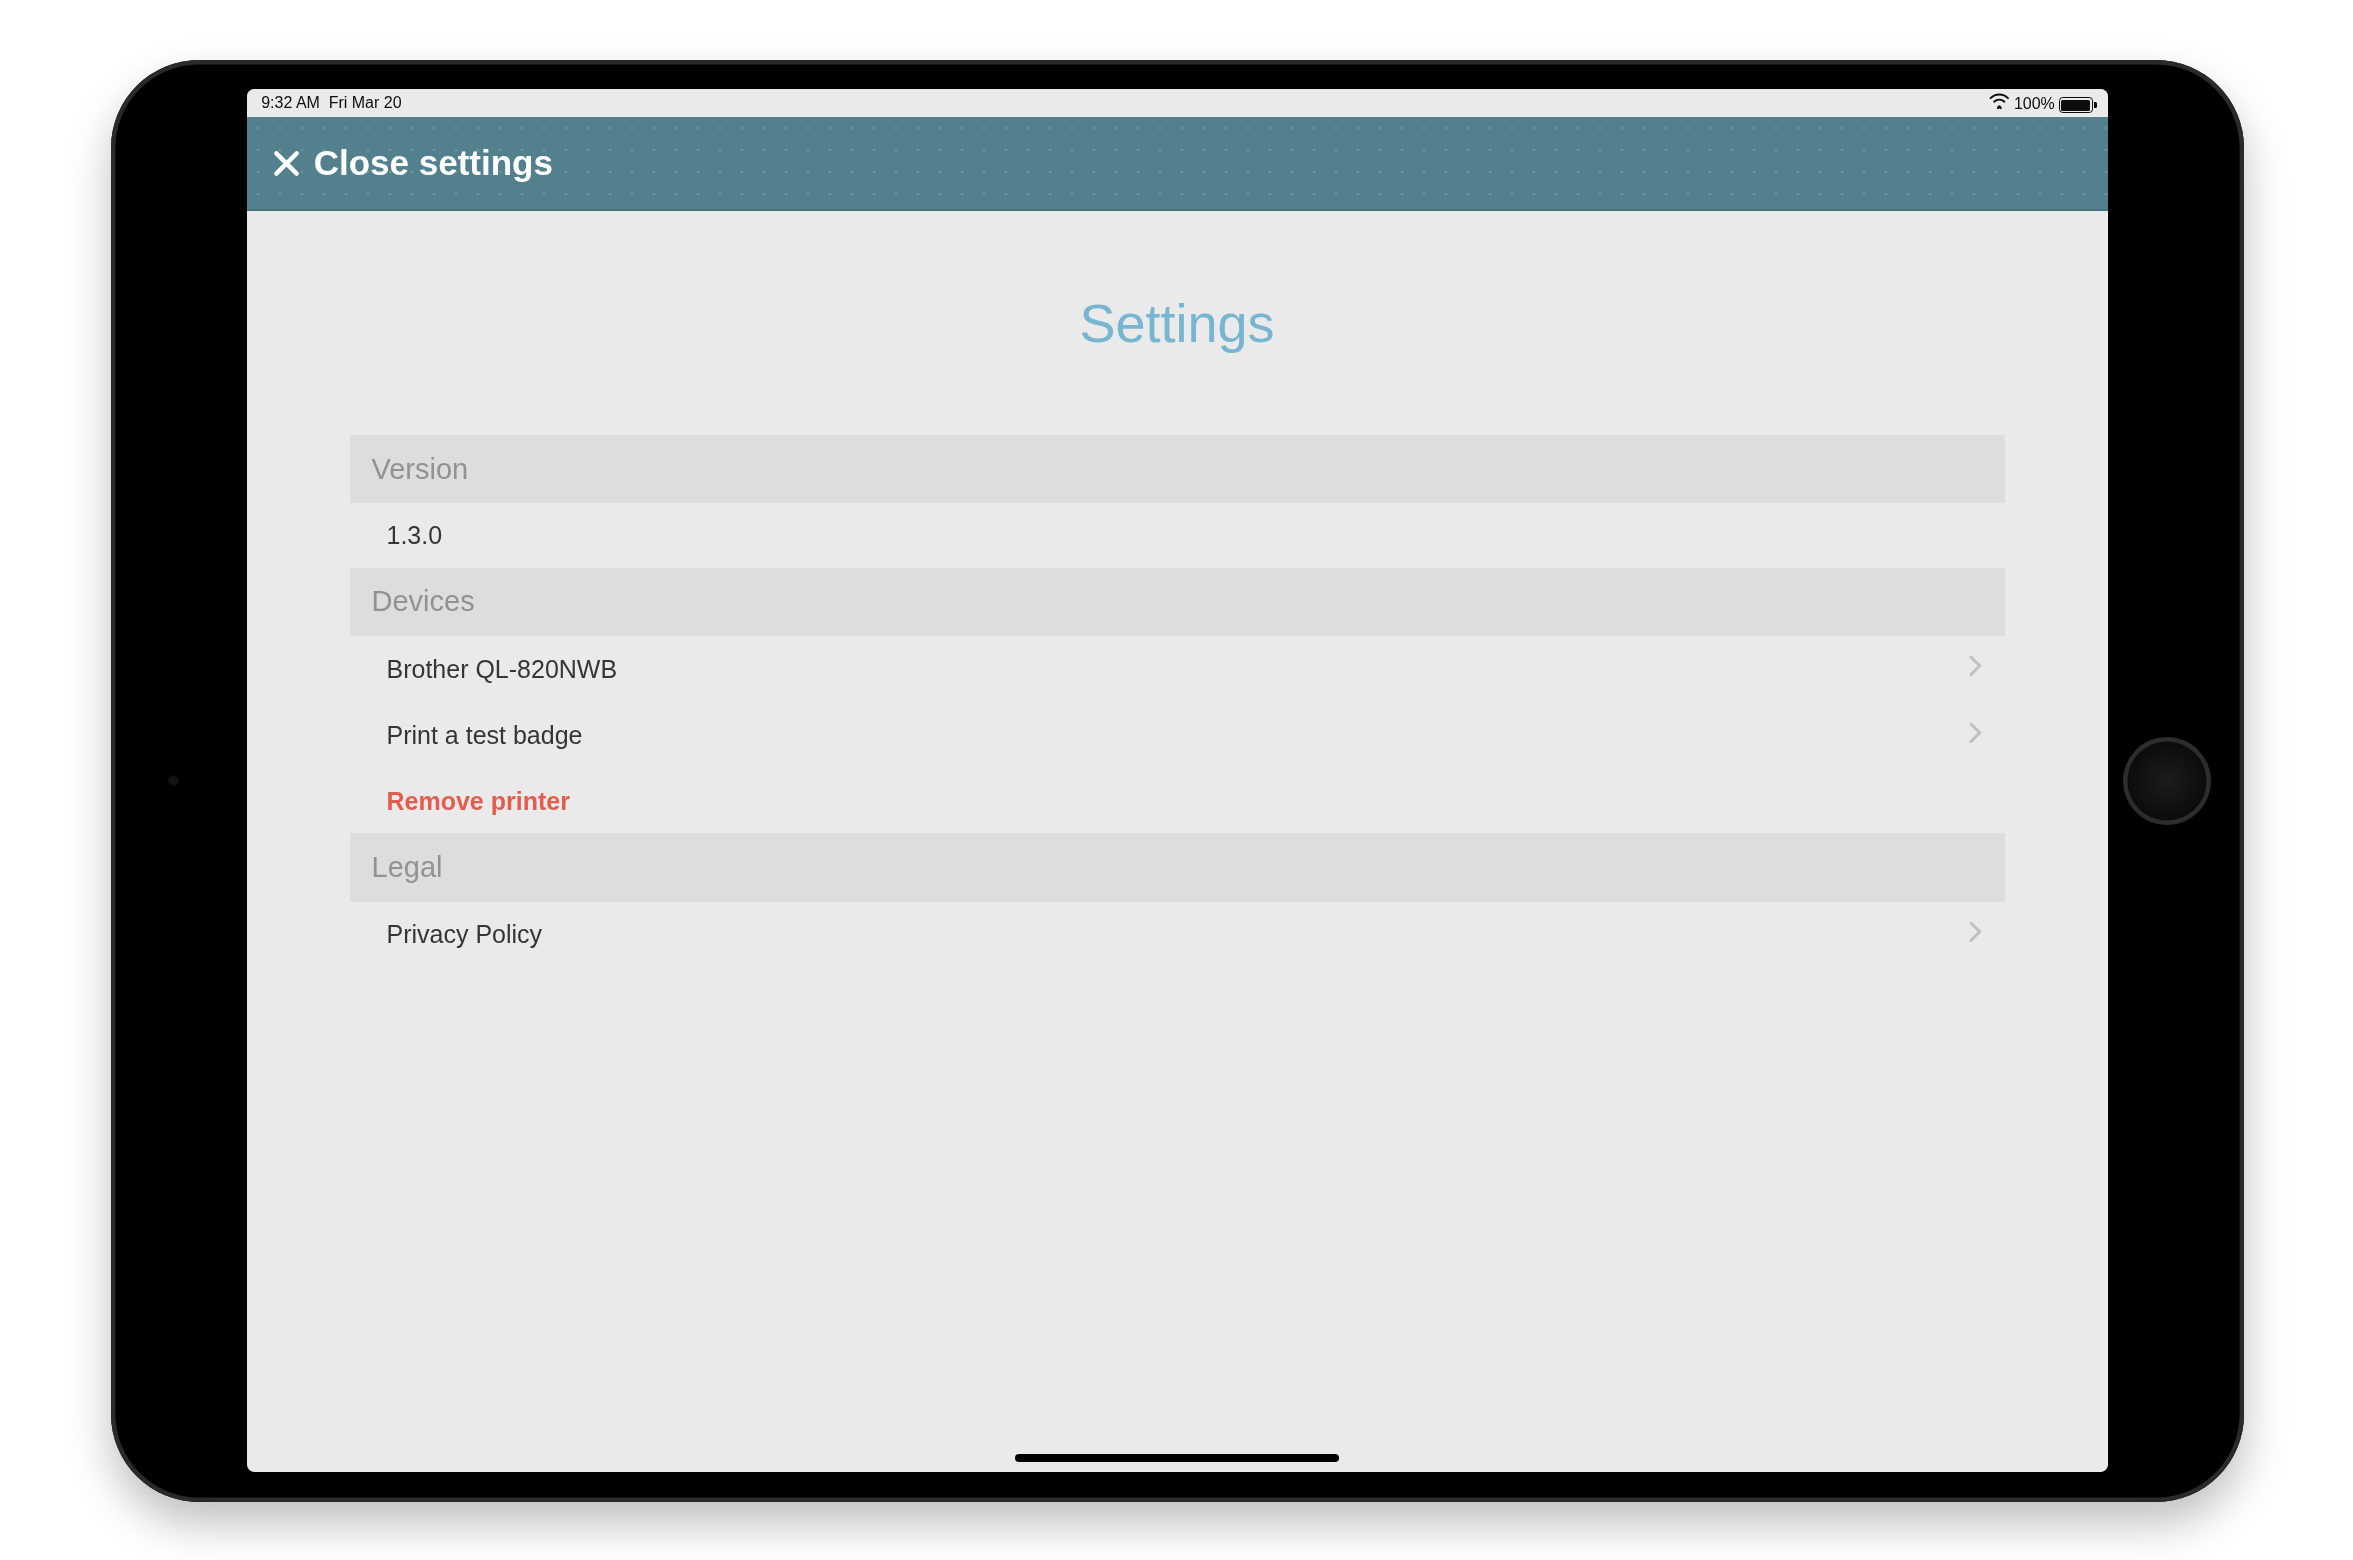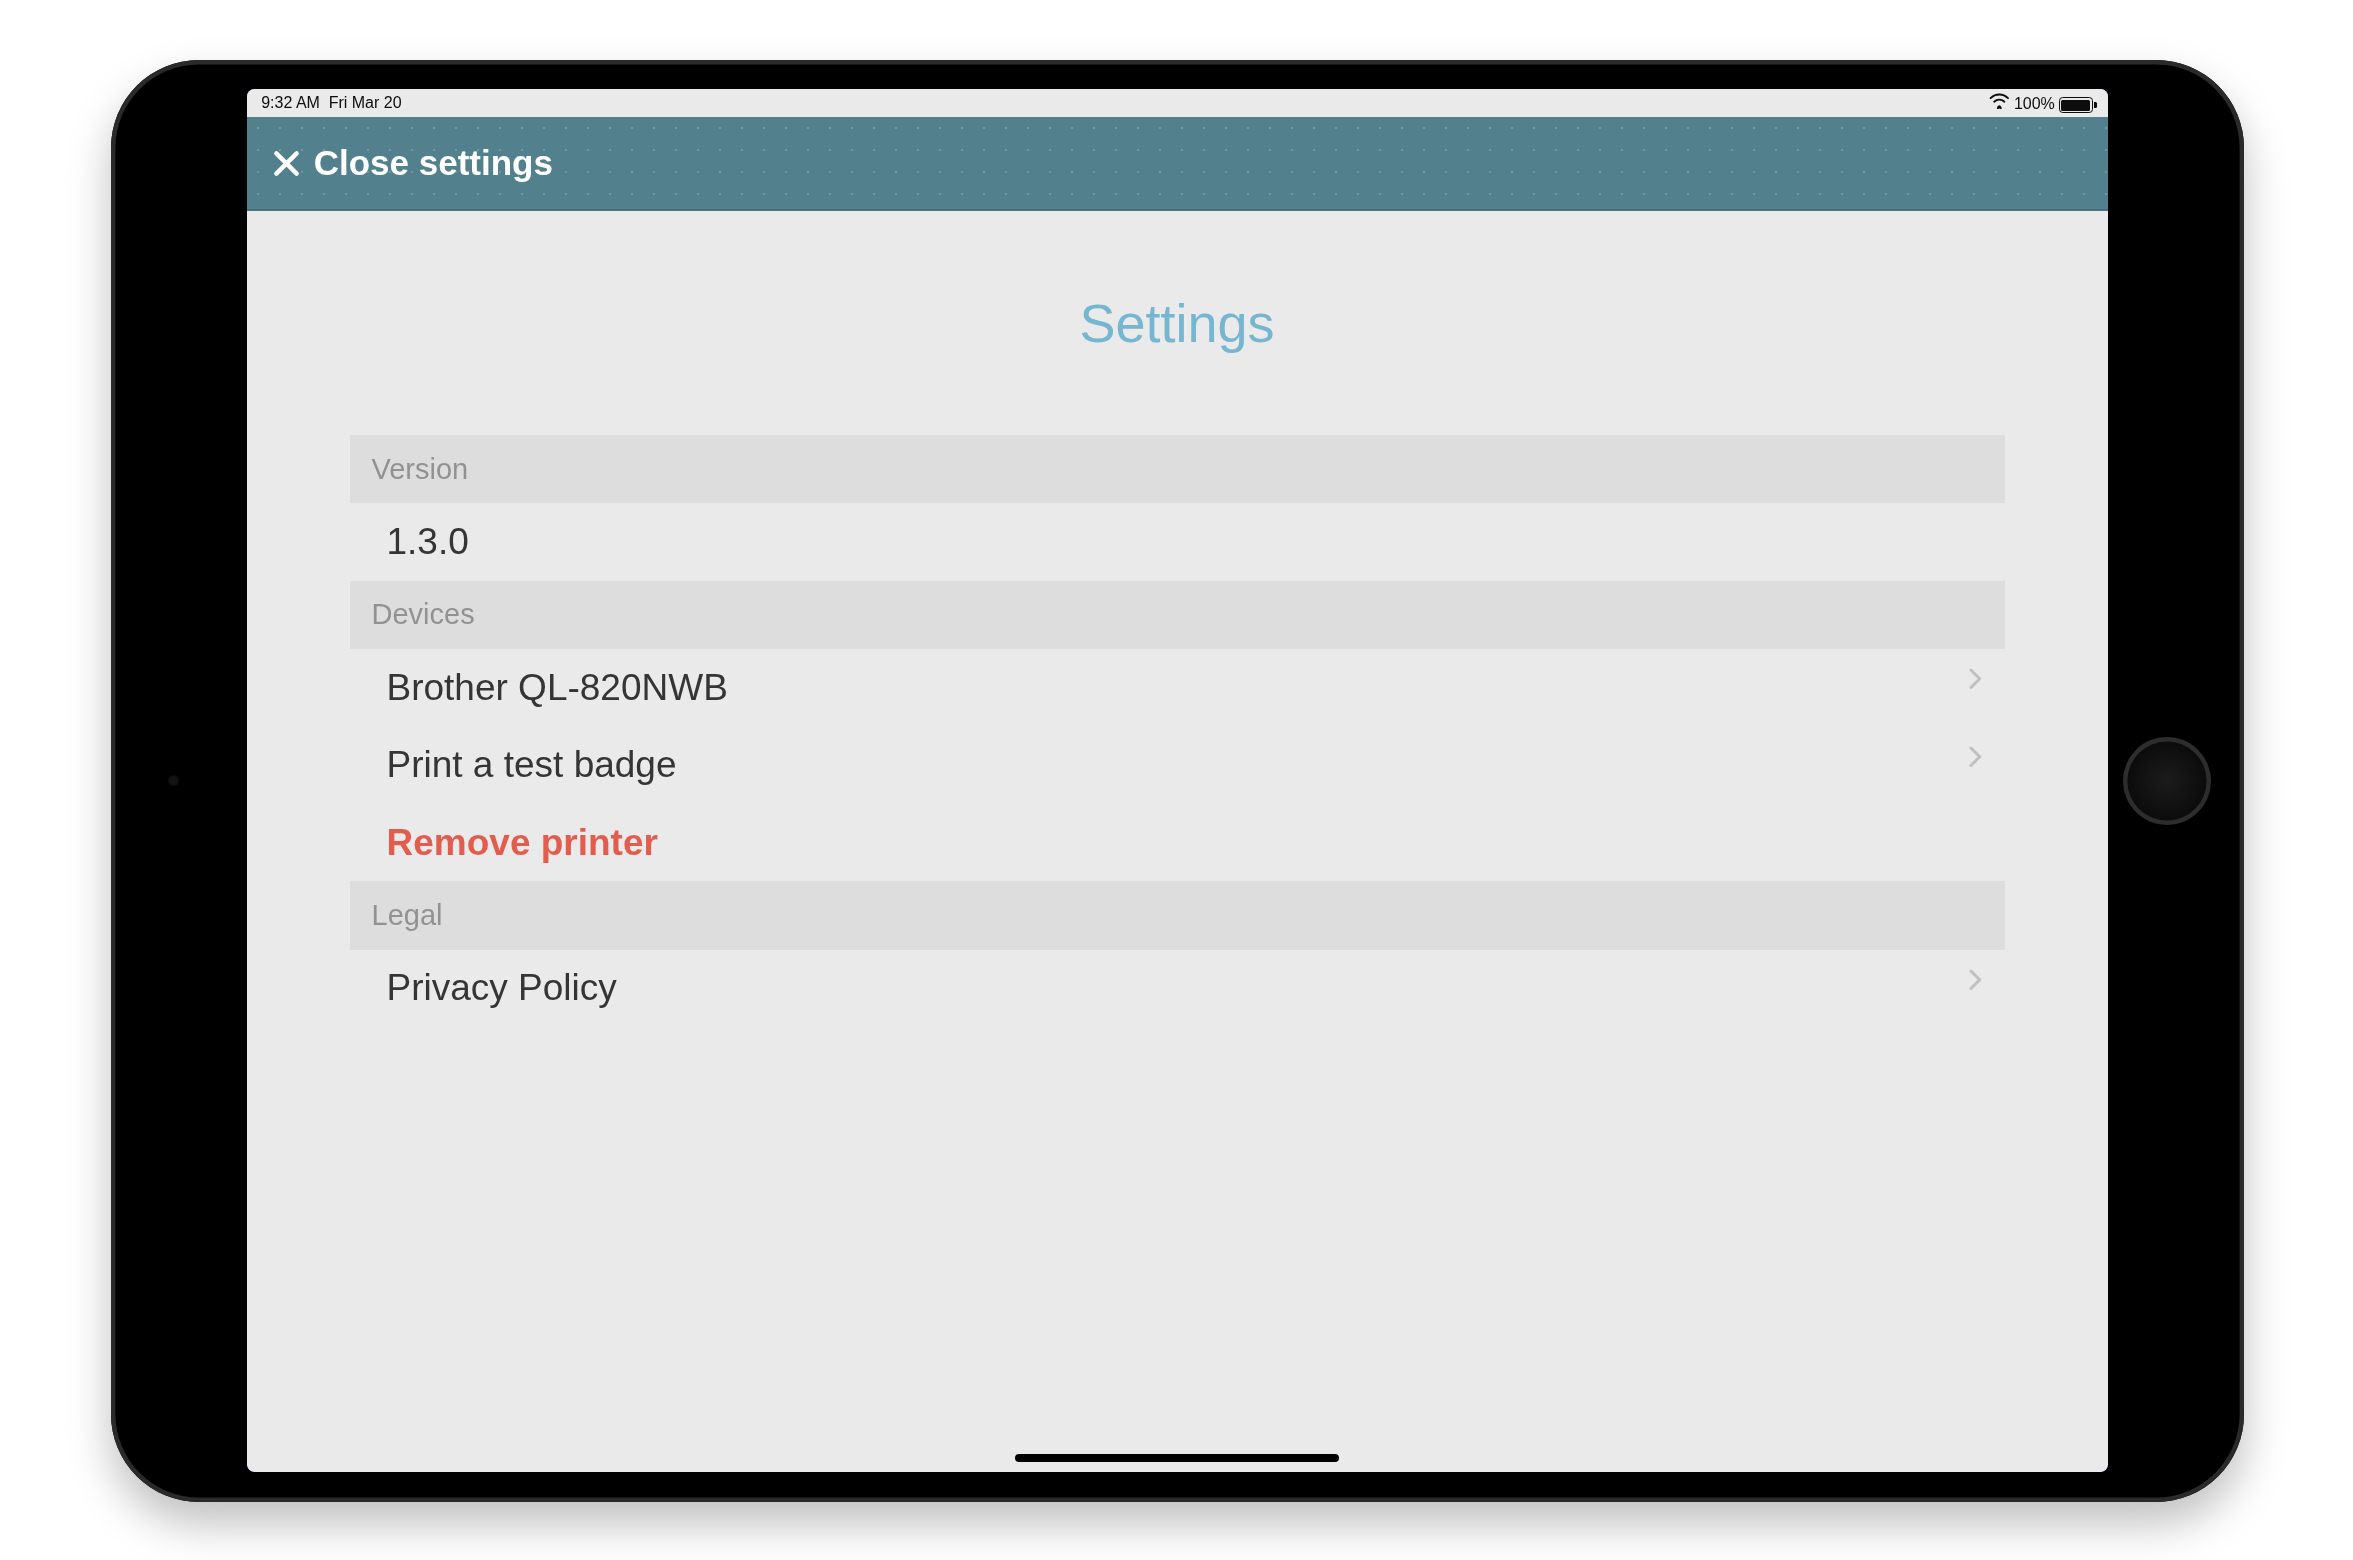--- a/index.html
+++ b/index.html
@@ -131,24 +131,24 @@
 
   .section-header {
     background: #dcdcdc;
     color: #8d8d8d;
     font-size: 29px;
     padding: 17.7px 22px;
   }
 
   .row {
     display: flex;
-    align-items: flex-start;
+    align-items: center;
     justify-content: space-between;
     padding: 17.7px 22px 17.7px 37px;
-    font-size: 37px;
+    font-size: 25px;
     color: #2b2b2b;
     cursor: default;
   }
   .row.link { cursor: pointer; }
   .row .chevron { color: #bdbdbd; font-size: 26.5px; }
   .row.destructive { color: #e15545; font-weight: 700; }
 
   
   .dim {
     position: absolute; inset: 0;

